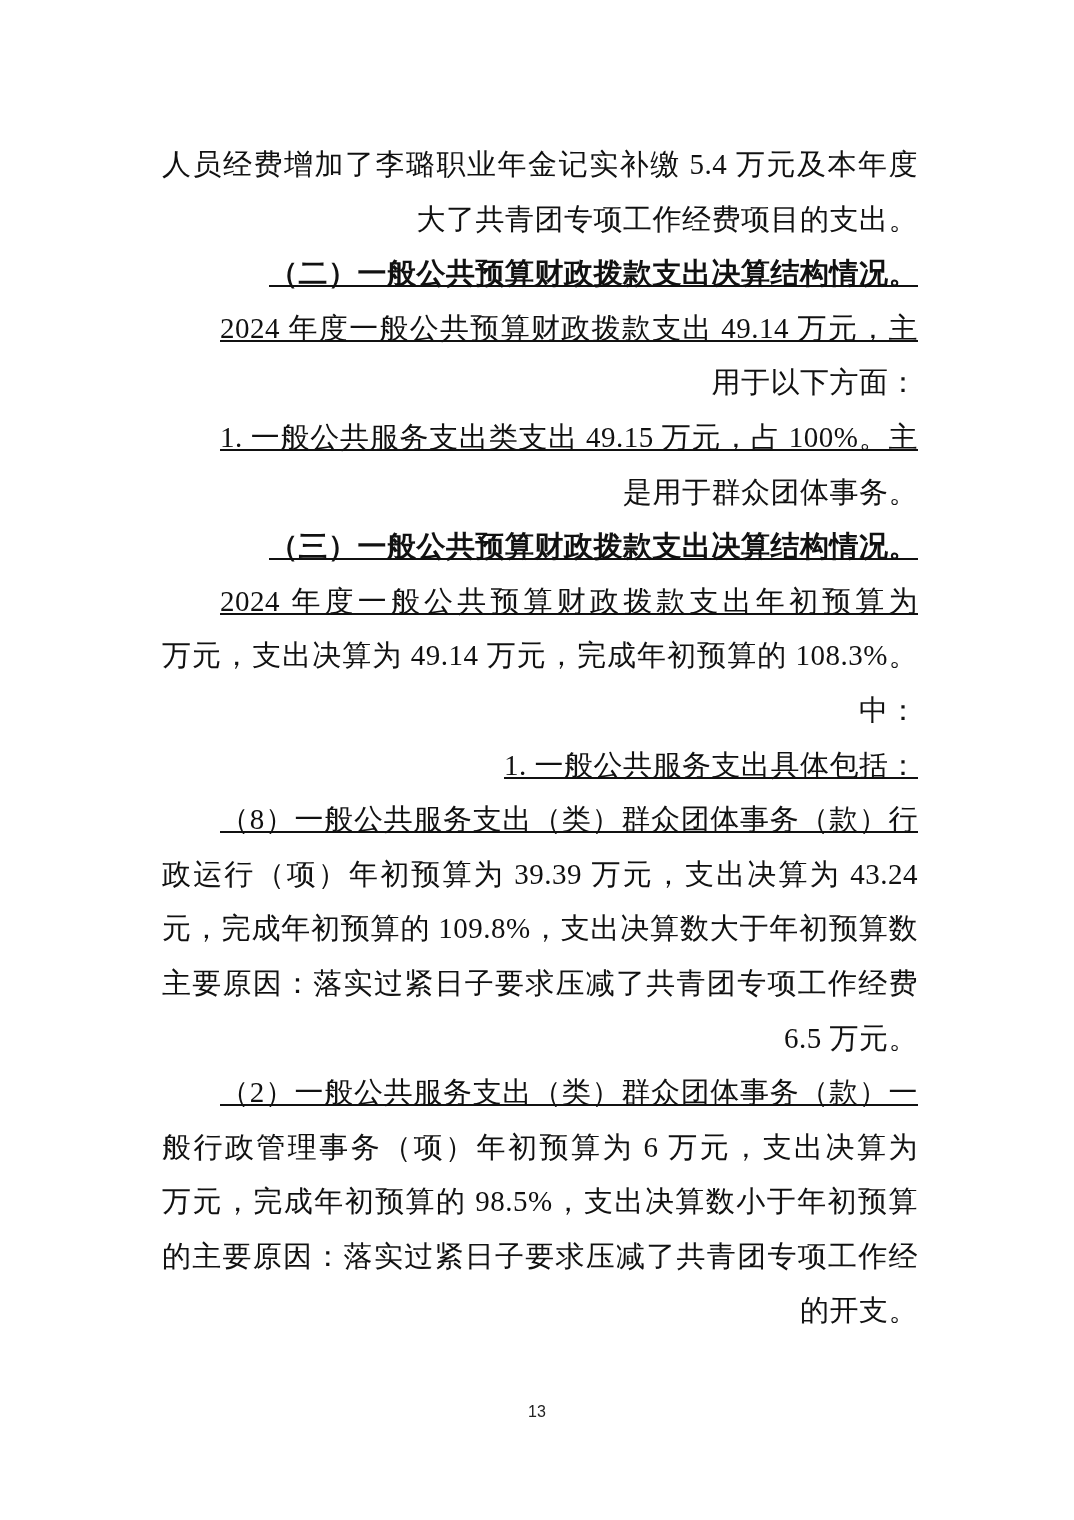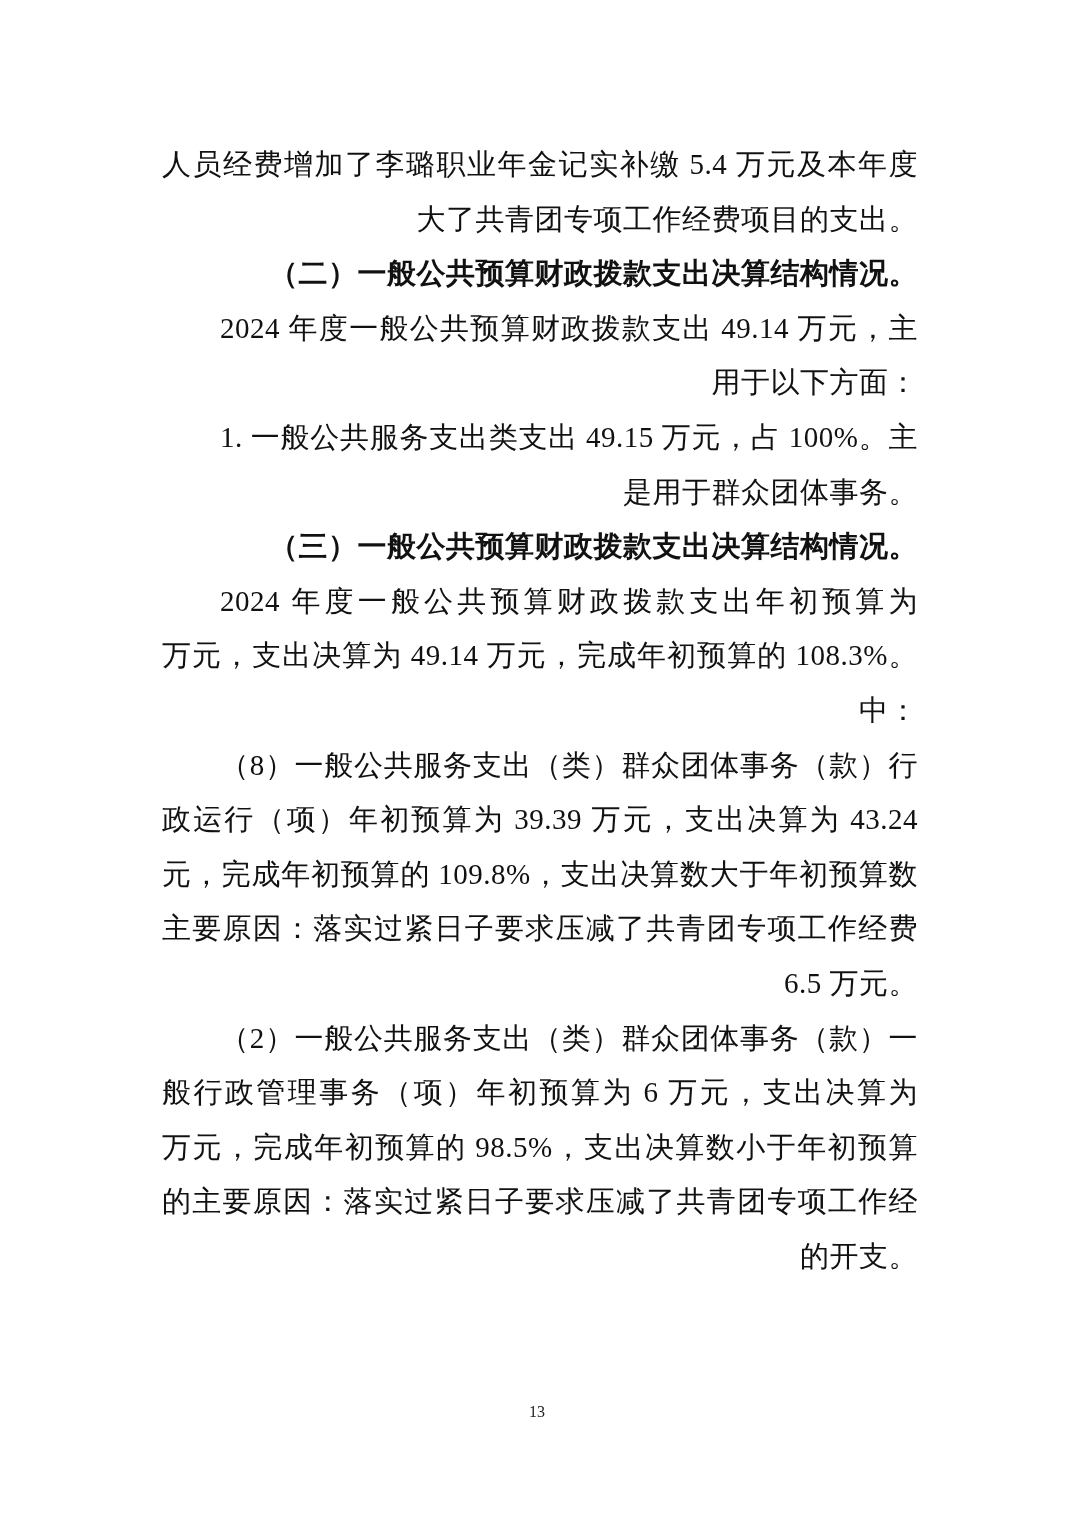--- a/index.html
+++ b/index.html
@@ -35,31 +35,32 @@
     white-space: nowrap;
   }
   .line.fill {
     white-space: normal;
     text-align: justify;
     
     text-align-last: justify;
   }
   .line.indent {
     padding-left: 58px;
+    text-decoration: underline;
   }
   .line.heading {
     font-weight: bold;
   }
   .page-number {
     position: absolute;
     left: 0;
     top: 1401px;
     width: 100%;
     text-align: center;
-    font-family: Liberation Serif, serif;
+    font-family: Liberation Sans, sans-serif;
     font-size: 16px;
     line-height: 22px;
     color: #222222;
   }
 </style>
 </head>
 <body>
 
 <div class="page">
   <div class="text-block">
@@ -67,20 +68,21 @@
     <div class="line">大了共青团专项工作经费项目的支出。</div>
     <div class="line indent heading">（二）一般公共预算财政拨款支出决算结构情况。</div>
     <div class="line indent fill">2024 年度一般公共预算财政拨款支出 49.14 万元，主要</div>
     <div class="line">用于以下方面：</div>
     <div class="line indent fill">1. 一般公共服务支出类支出 49.15 万元，占 100%。主要</div>
     <div class="line">是用于群众团体事务。</div>
     <div class="line indent heading">（三）一般公共预算财政拨款支出决算结构情况。</div>
     <div class="line indent fill">2024 年度一般公共预算财政拨款支出年初预算为 45.39</div>
     <div class="line fill">万元，支出决算为 49.14 万元，完成年初预算的 108.3%。其</div>
     <div class="line">中：</div>
+    <div class="line indent">1. 一般公共服务支出具体包括：</div>
     <div class="line indent fill">（8）一般公共服务支出（类）群众团体事务（款）行</div>
     <div class="line fill">政运行（项）年初预算为 39.39 万元，支出决算为 43.24 万</div>
     <div class="line fill">元，完成年初预算的 109.8%，支出决算数大于年初预算数的</div>
     <div class="line fill">主要原因：落实过紧日子要求压减了共青团专项工作经费</div>
     <div class="line">6.5 万元。</div>
     <div class="line indent fill">（2）一般公共服务支出（类）群众团体事务（款）一</div>
     <div class="line fill">般行政管理事务（项）年初预算为 6 万元，支出决算为 5.91</div>
     <div class="line fill">万元，完成年初预算的 98.5%，支出决算数小于年初预算数</div>
     <div class="line fill">的主要原因：落实过紧日子要求压减了共青团专项工作经费</div>
     <div class="line">的开支。</div>

